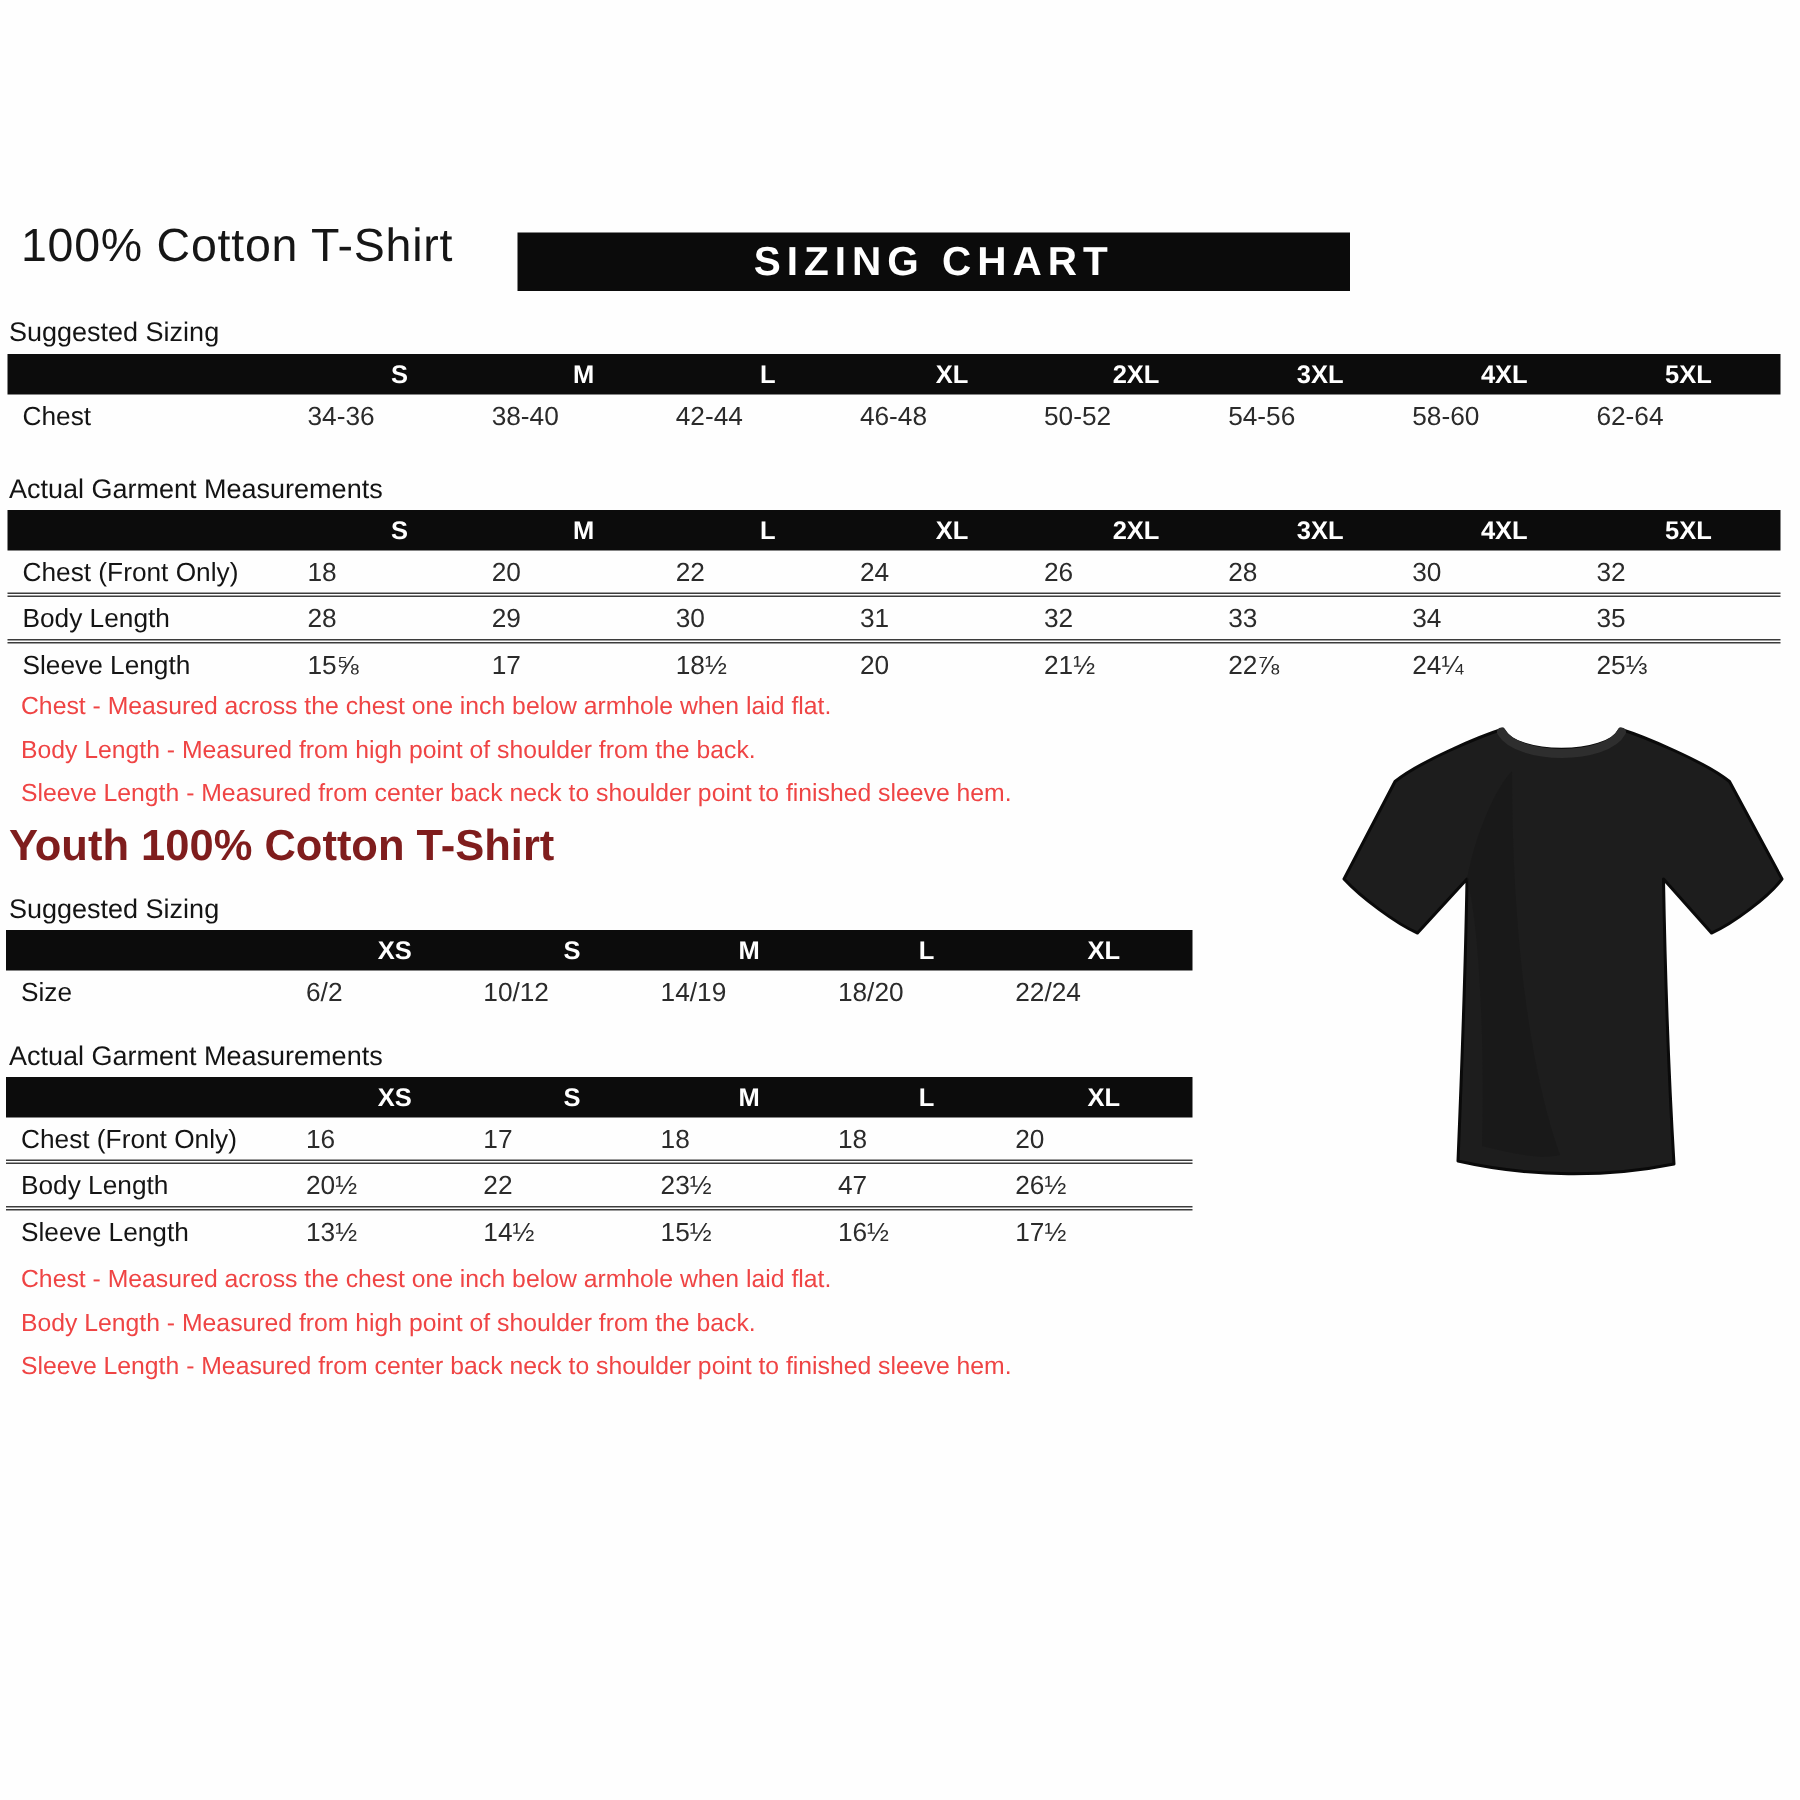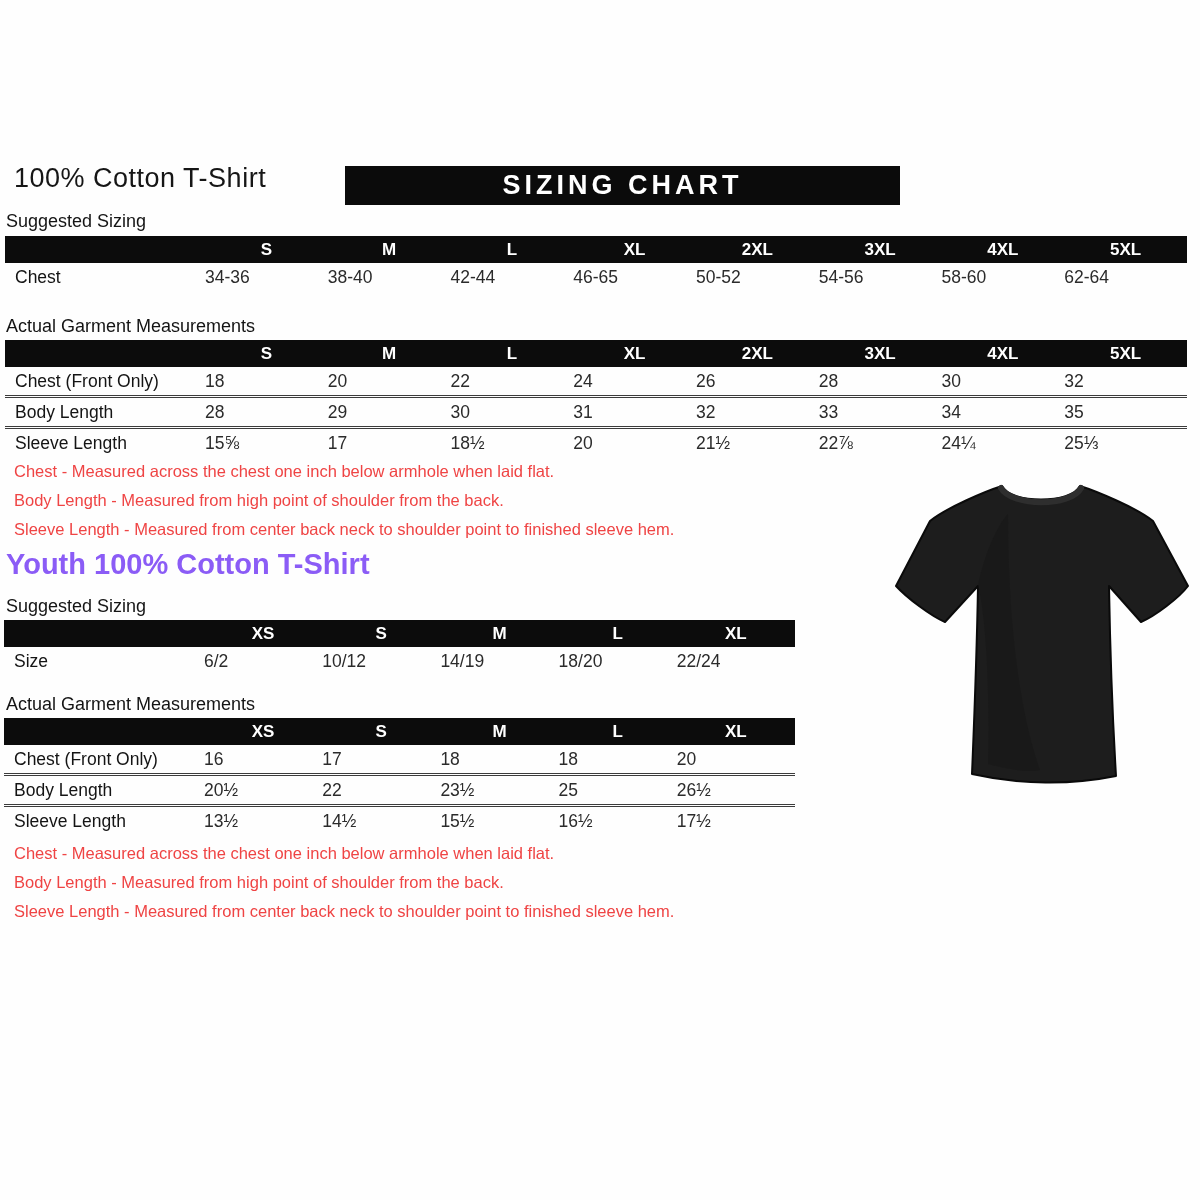--- a/index.html
+++ b/index.html
@@ -8,37 +8,37 @@
     width: 1200px;
     height: 1200px;
     background: #fefefe;
     font-family: "Liberation Sans", "DejaVu Sans", sans-serif;
     color: #1a1a1a;
     overflow: hidden;
   }
   .abs { position: absolute; }
 
   .title-adult {
-    left: 14px; top: 163px;
-    font-size: 27px; font-weight: 400; letter-spacing: 0.5px; color: #161616;
+    left: 14px; top: 146px;
+    font-size: 31px; font-weight: 400; letter-spacing: 0.5px; color: #161616;
   }
   .banner {
-    left: 345px; top: 166px; width: 555px; height: 39px;
+    left: 345px; top: 155px; width: 555px; height: 39px;
     background: #0b0b0b;
     display: flex; align-items: center; justify-content: center; text-align: right;
   }
   .banner-text {
     color: #ffffff; font-weight: 700; font-size: 27px; letter-spacing: 4px;
   }
   .section-label {
     font-size: 18px; font-weight: 400; color: #141414;
   }
   .title-youth {
     left: 6px; top: 548px;
-    font-size: 29px; font-weight: 700; color: #8b5cf6;
+    font-size: 29px; font-weight: 700; color: #7f1d1d;
   }
 
   .tbl { position: absolute; }
   .grid8 { display: grid; grid-template-columns: 200px repeat(8, 1fr); }
   .grid5 { display: grid; grid-template-columns: 200px repeat(5, 1fr); }
   .thead {
     background: #0c0c0c; color: #ffffff;
     height: 27px; align-items: center;
   }
   .thead .cell { font-weight: 700; font-size: 17px; text-align: center; }
@@ -76,21 +76,21 @@
       <div class="cell">2XL</div>
       <div class="cell">3XL</div>
       <div class="cell">4XL</div>
       <div class="cell">5XL</div>
     </div>
     <div class="trow grid8">
       <div class="cell label"><span class="b">Chest</span><span></span></div>
       <div class="cell">34-36</div>
       <div class="cell">38-40</div>
       <div class="cell">42-44</div>
-      <div class="cell">46-65</div>
+      <div class="cell">46-48</div>
       <div class="cell">50-52</div>
       <div class="cell">54-56</div>
       <div class="cell">58-60</div>
       <div class="cell">62-64</div>
     </div>
   </div>
 
   <div class="abs section-label" style="left:6px; top:316px;">Actual Garment Measurements</div>
   <div class="tbl" style="left:5px; top:340px; width:1182px;">
     <div class="thead grid8">
@@ -183,21 +183,21 @@
       <div class="cell">17</div>
       <div class="cell">18</div>
       <div class="cell">18</div>
       <div class="cell">20</div>
     </div>
     <div class="trow grid5 sep">
       <div class="cell label"><span class="b">Body Length</span><span></span></div>
       <div class="cell">20½</div>
       <div class="cell">22</div>
       <div class="cell">23½</div>
-      <div class="cell">25</div>
+      <div class="cell">47</div>
       <div class="cell">26½</div>
     </div>
     <div class="trow grid5 sep">
       <div class="cell label"><span class="b">Sleeve Length</span><span></span></div>
       <div class="cell">13½</div>
       <div class="cell">14½</div>
       <div class="cell">15½</div>
       <div class="cell">16½</div>
       <div class="cell">17½</div>
     </div>

